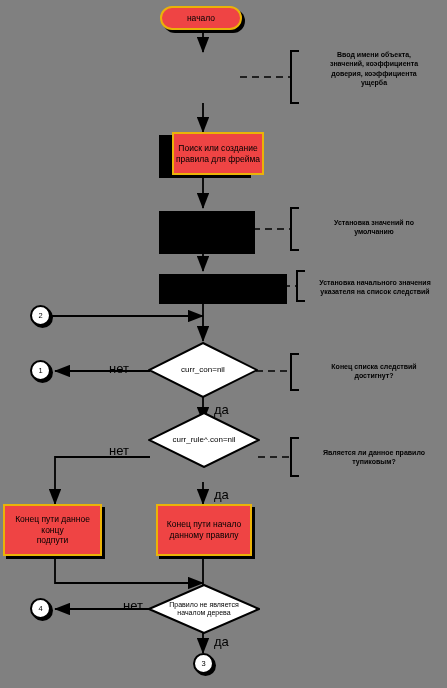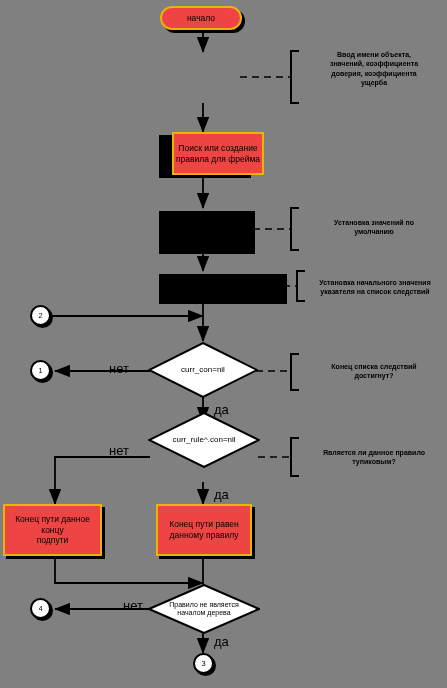--- a/index.html
+++ b/index.html
@@ -126,21 +126,21 @@
     </svg>
     <span class="dialabel">curr_rule^.con=nil</span>
   </div>
 
   <div class="node proc" style="left:3px;top:504px;width:99px;height:52px;">
     <span class="nodetext" style="white-space:pre-line;">Конец пути данное концу
 подпути</span>
   </div>
 
   <div class="node proc" style="left:156px;top:504px;width:96px;height:52px;">
-    <span class="nodetext" style="white-space:pre-line;">Конец пути равен
+    <span class="nodetext" style="white-space:pre-line;">Конец пути начало
 данному правилу</span>
   </div>
 
   <div class="node dia" style="left:148px;top:584px;width:112px;height:50px;">
     <svg width="112" height="50">
       <polygon points="56,1 111,25 56,49 1,25" fill="#fff" stroke="#000" stroke-width="2"></polygon>
     </svg>
     <span class="dialabel" style="white-space:pre-line;font-size:7px;">Правило не является
 началом дерева</span>
   </div>

